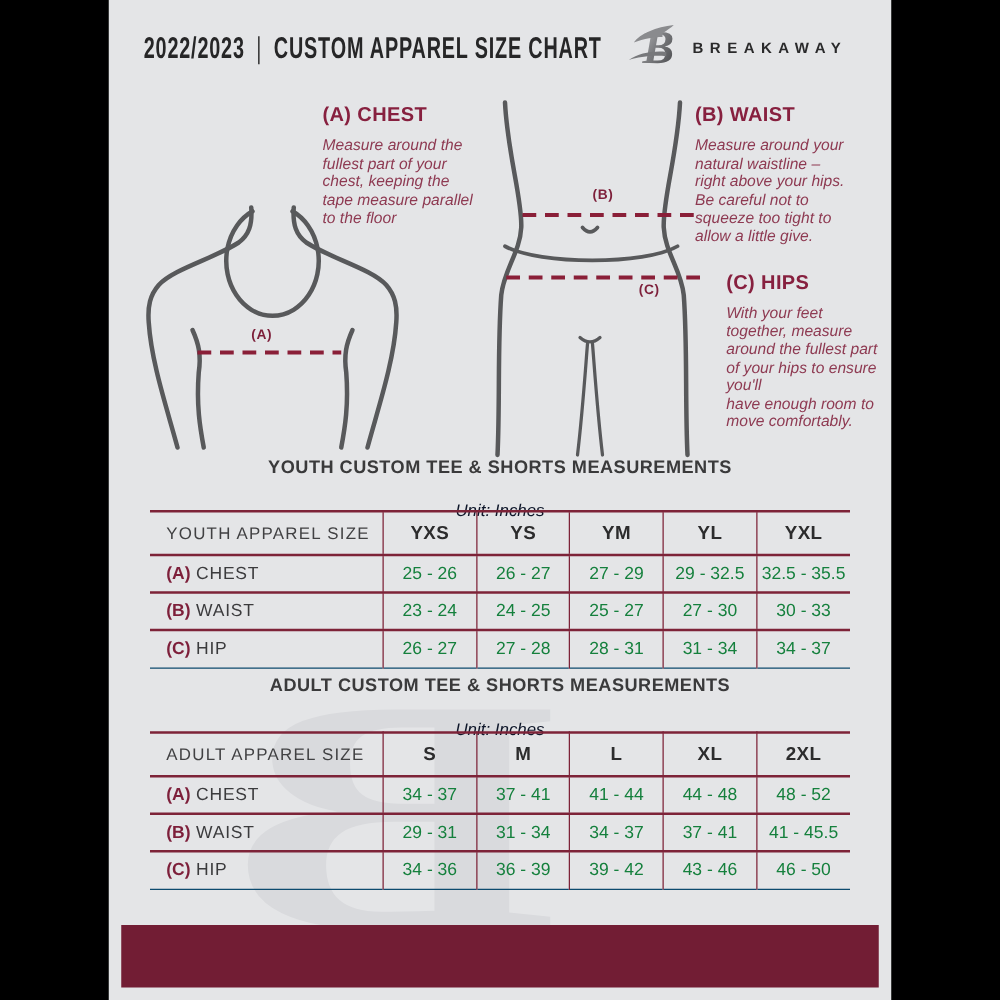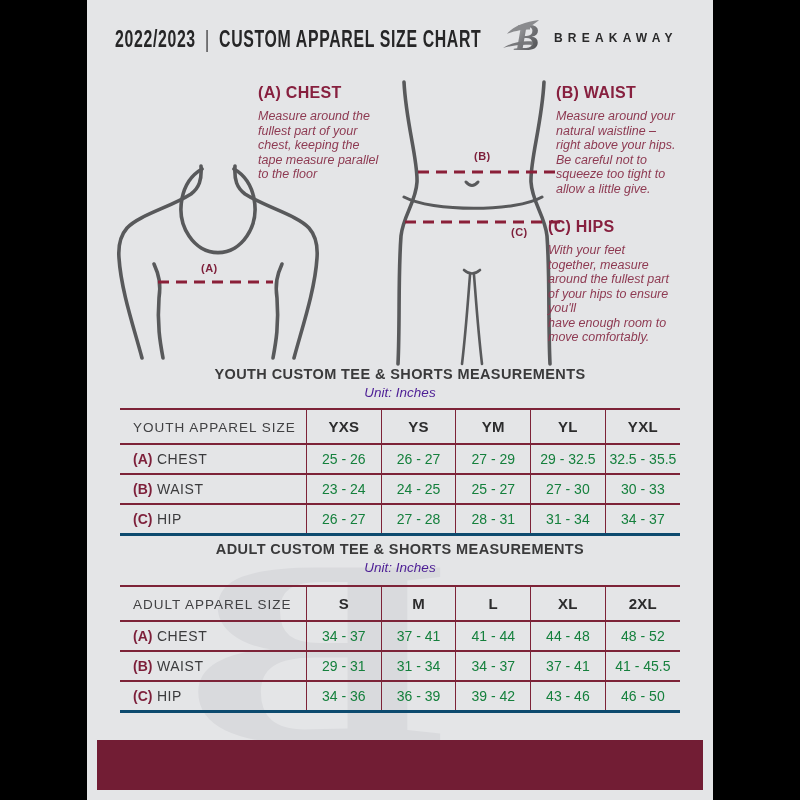--- a/index.html
+++ b/index.html
@@ -36,46 +36,46 @@
   .guide{position:absolute;width:160px;}
   .guide h3{
     margin:0 0 7px 0;font-size:16px;font-weight:700;color:#87203f;letter-spacing:0.3px;
   }
   .guide p{
     margin:0;font-size:12.5px;line-height:14.5px;font-style:italic;color:#8e3a52;
     white-space:pre-line;
   }
   .guide-chest{left:171px;top:6px;}
   .guide-waist{left:469px;top:6px;}
-  .guide-hips{left:461px;top:140px;}
+  .guide-hips{left:494px;top:140px;}
   
   .watermark{
     position:absolute;left:55px;top:528px;width:350px;height:260px;z-index:0;
     font-family:"Liberation Serif",serif;font-weight:700;font-size:268px;line-height:250px;
     color:#d9dadd;text-align:center;
     transform:scaleX(-1.45);transform-origin:50% 50%;
     user-select:none;
   }
   
   .tbl-head{position:absolute;left:0;width:626px;text-align:center;z-index:1;}
   .tbl-head .t{
     font-size:14.5px;font-weight:700;color:#3a3a3b;letter-spacing:0.4px;
   }
   .tbl-head .u{
-    font-size:13.5px;font-style:italic;color:#4c1d95;margin-top:3px;
+    font-size:13.5px;font-style:italic;color:#0f172a;margin-top:19px;
   }
   .youth-head{top:366px;}
   .adult-head{top:541px;}
   table.size{
     position:absolute;left:33px;width:560px;border-collapse:collapse;table-layout:fixed;
     z-index:1;background:transparent;
   }
   .youth-tbl{top:408px;}
   .adult-tbl{top:585px;}
-  table.size{border-top:2px solid #7d2338;border-bottom:3px solid #0c4a6e;}
+  table.size{border-top:2px solid #7d2338;border-bottom:1px solid #0c4a6e;}
   table.size tr{border-bottom:2px solid #7d2338;}
   table.size tr:last-child{border-bottom:none;}
   table.size td{padding:0;vertical-align:middle;}
   table.size td + td{border-left:1.5px solid #7d2338;text-align:center;}
   table.size td:first-child{width:173px;padding-left:13px;}
   table.size tr.hdr{height:35px;}
   table.size tr.row{height:30px;}
   .sizelbl{font-size:13.5px;color:#414143;letter-spacing:1px;}
   .colhead{font-size:15px;font-weight:700;color:#2c2c2d;letter-spacing:0.3px;}
   .pfx{font-size:14px;font-weight:700;color:#7d1f3a;}

